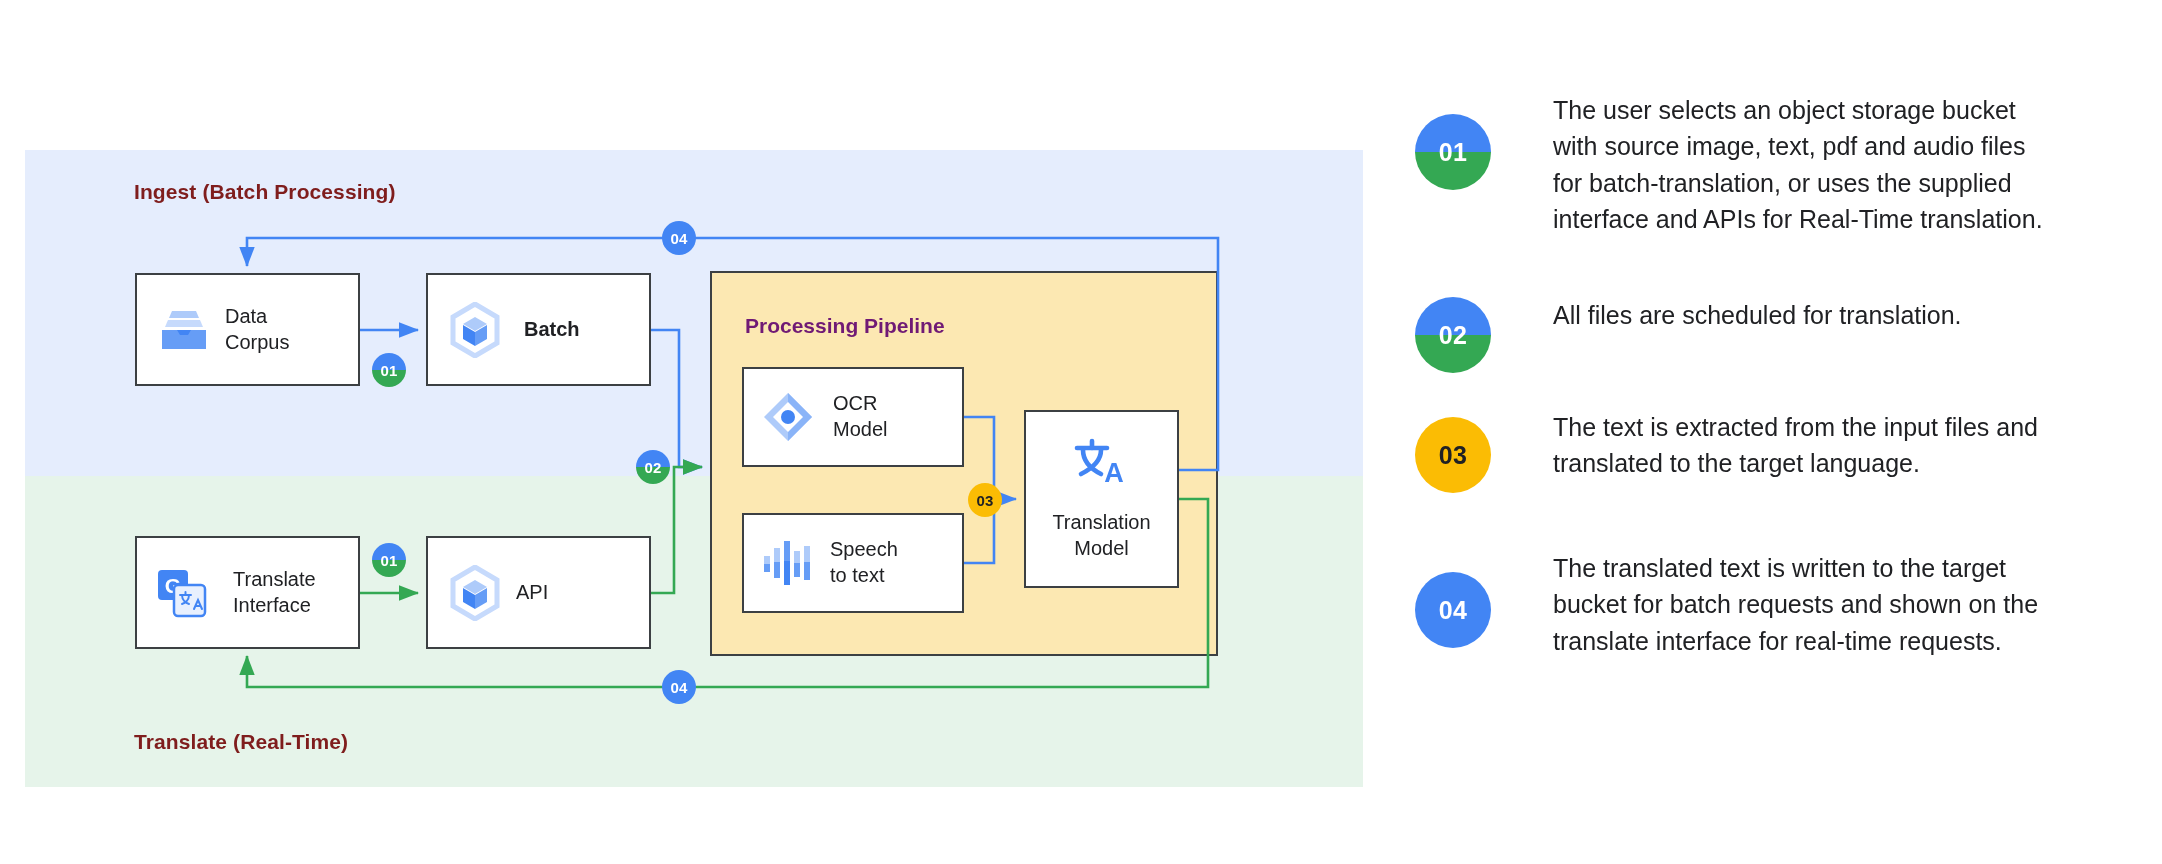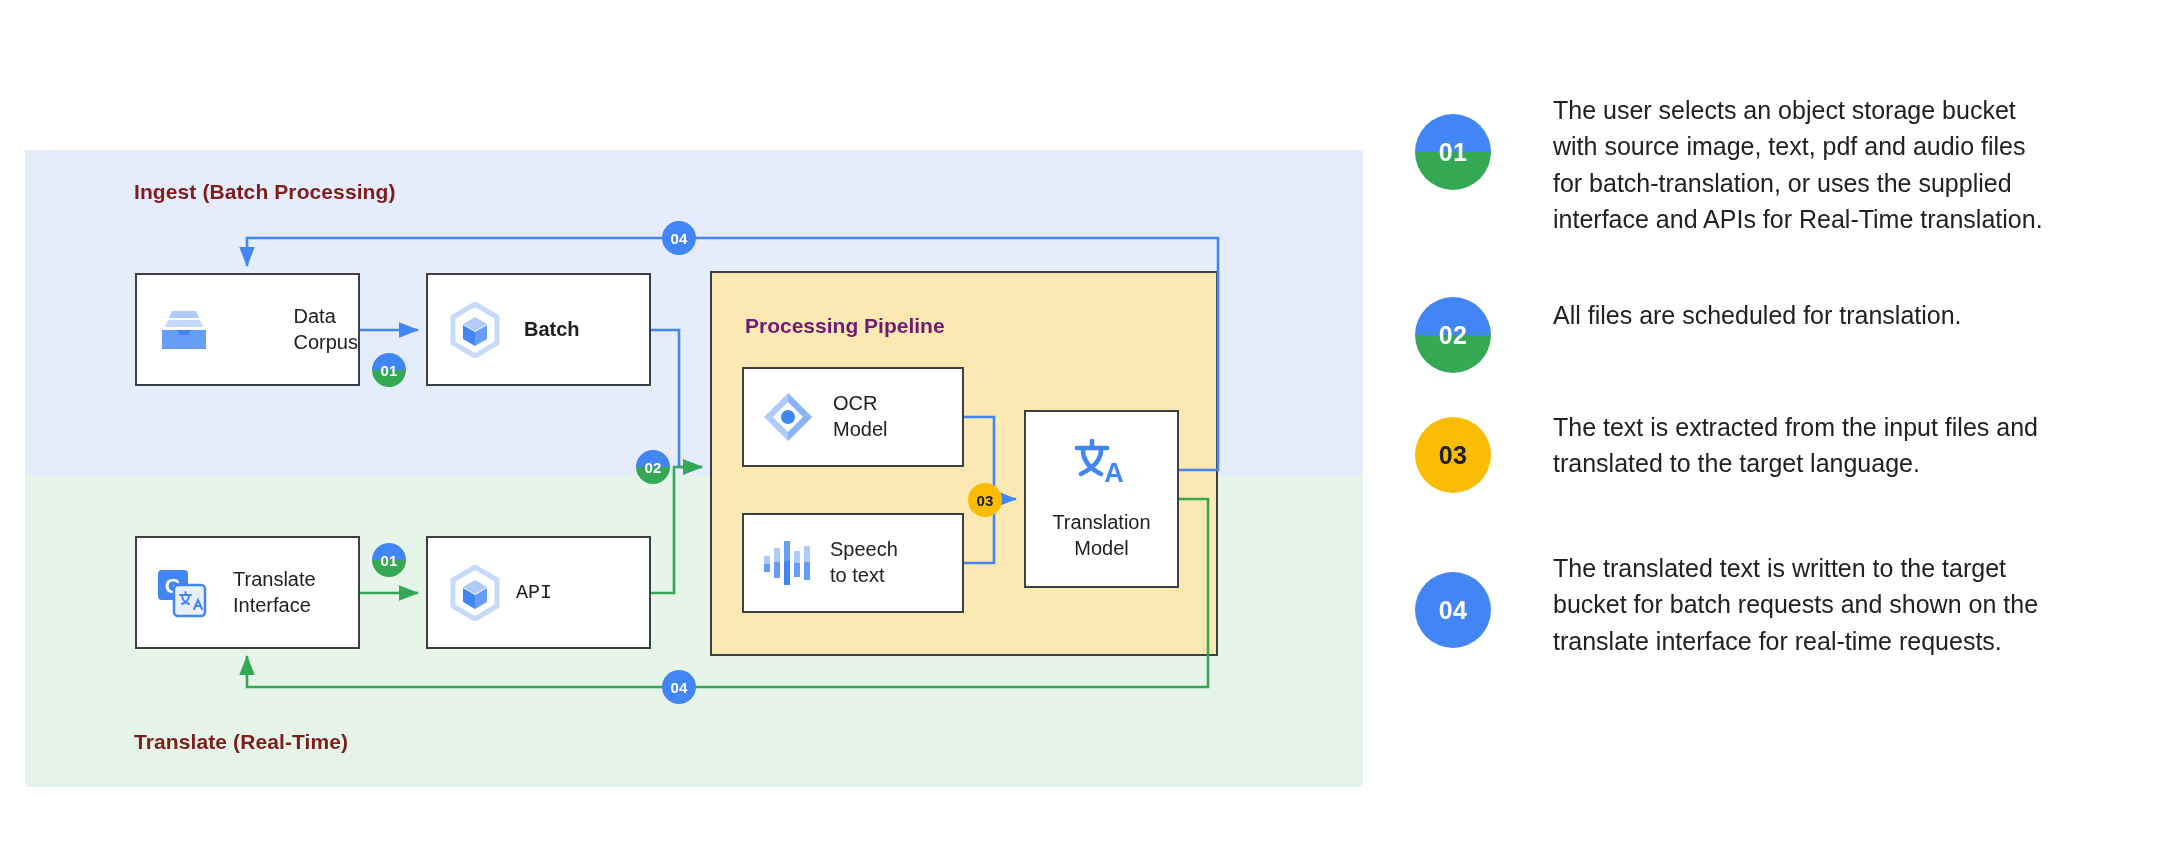--- a/index.html
+++ b/index.html
@@ -23,33 +23,33 @@
                 background:#fce8b2;border:2px solid #3c4043;box-sizing:border-box;}
   #pipeline-title{position:absolute;left:745px;top:314px;font-size:21px;font-weight:bold;
                   color:#701a75;white-space:nowrap;}
 
   
   .node{position:absolute;background:#ffffff;border:2px solid #3c4043;
         box-sizing:border-box;display:flex;align-items:center;}
   .node .icon{flex:0 0 auto;display:flex;align-items:center;justify-content:center;}
   .node .label{font-size:20px;line-height:1.28;color:#202124;white-space:pre-line;}
 
-  #node-data-corpus{left:135px;top:273px;width:225px;height:113px;padding-left:18px;justify-content:space-between;}
+  #node-data-corpus{left:135px;top:273px;width:225px;height:113px;padding-left:18px;}
   #node-data-corpus .icon{width:58px;height:52px;}
   #node-data-corpus .label{margin-left:12px;}
 
   #node-batch{left:426px;top:273px;width:225px;height:113px;padding-left:18px;}
   #node-batch .icon{width:58px;height:56px;}
   #node-batch .label{margin-left:20px;font-weight:bold;}
 
   #node-translate-interface{left:135px;top:536px;width:225px;height:113px;padding-left:18px;}
   #node-translate-interface .icon{width:54px;height:52px;}
   #node-translate-interface .label{margin-left:24px;}
 
-  #node-api{left:426px;top:536px;width:225px;height:113px;padding-left:18px;font-family:Liberation Mono, monospace;}
+  #node-api{left:426px;top:536px;width:225px;height:113px;padding-left:18px;}
   #node-api .icon{width:58px;height:56px;}
   #node-api .label{margin-left:12px;}
 
   #node-ocr{left:742px;top:367px;width:222px;height:100px;padding-left:16px;}
   #node-ocr .icon{width:56px;height:56px;}
   #node-ocr .label{margin-left:17px;}
 
   #node-speech{left:742px;top:513px;width:222px;height:100px;padding-left:16px;}
   #node-speech .icon{width:56px;height:52px;}
   #node-speech .label{margin-left:14px;}

